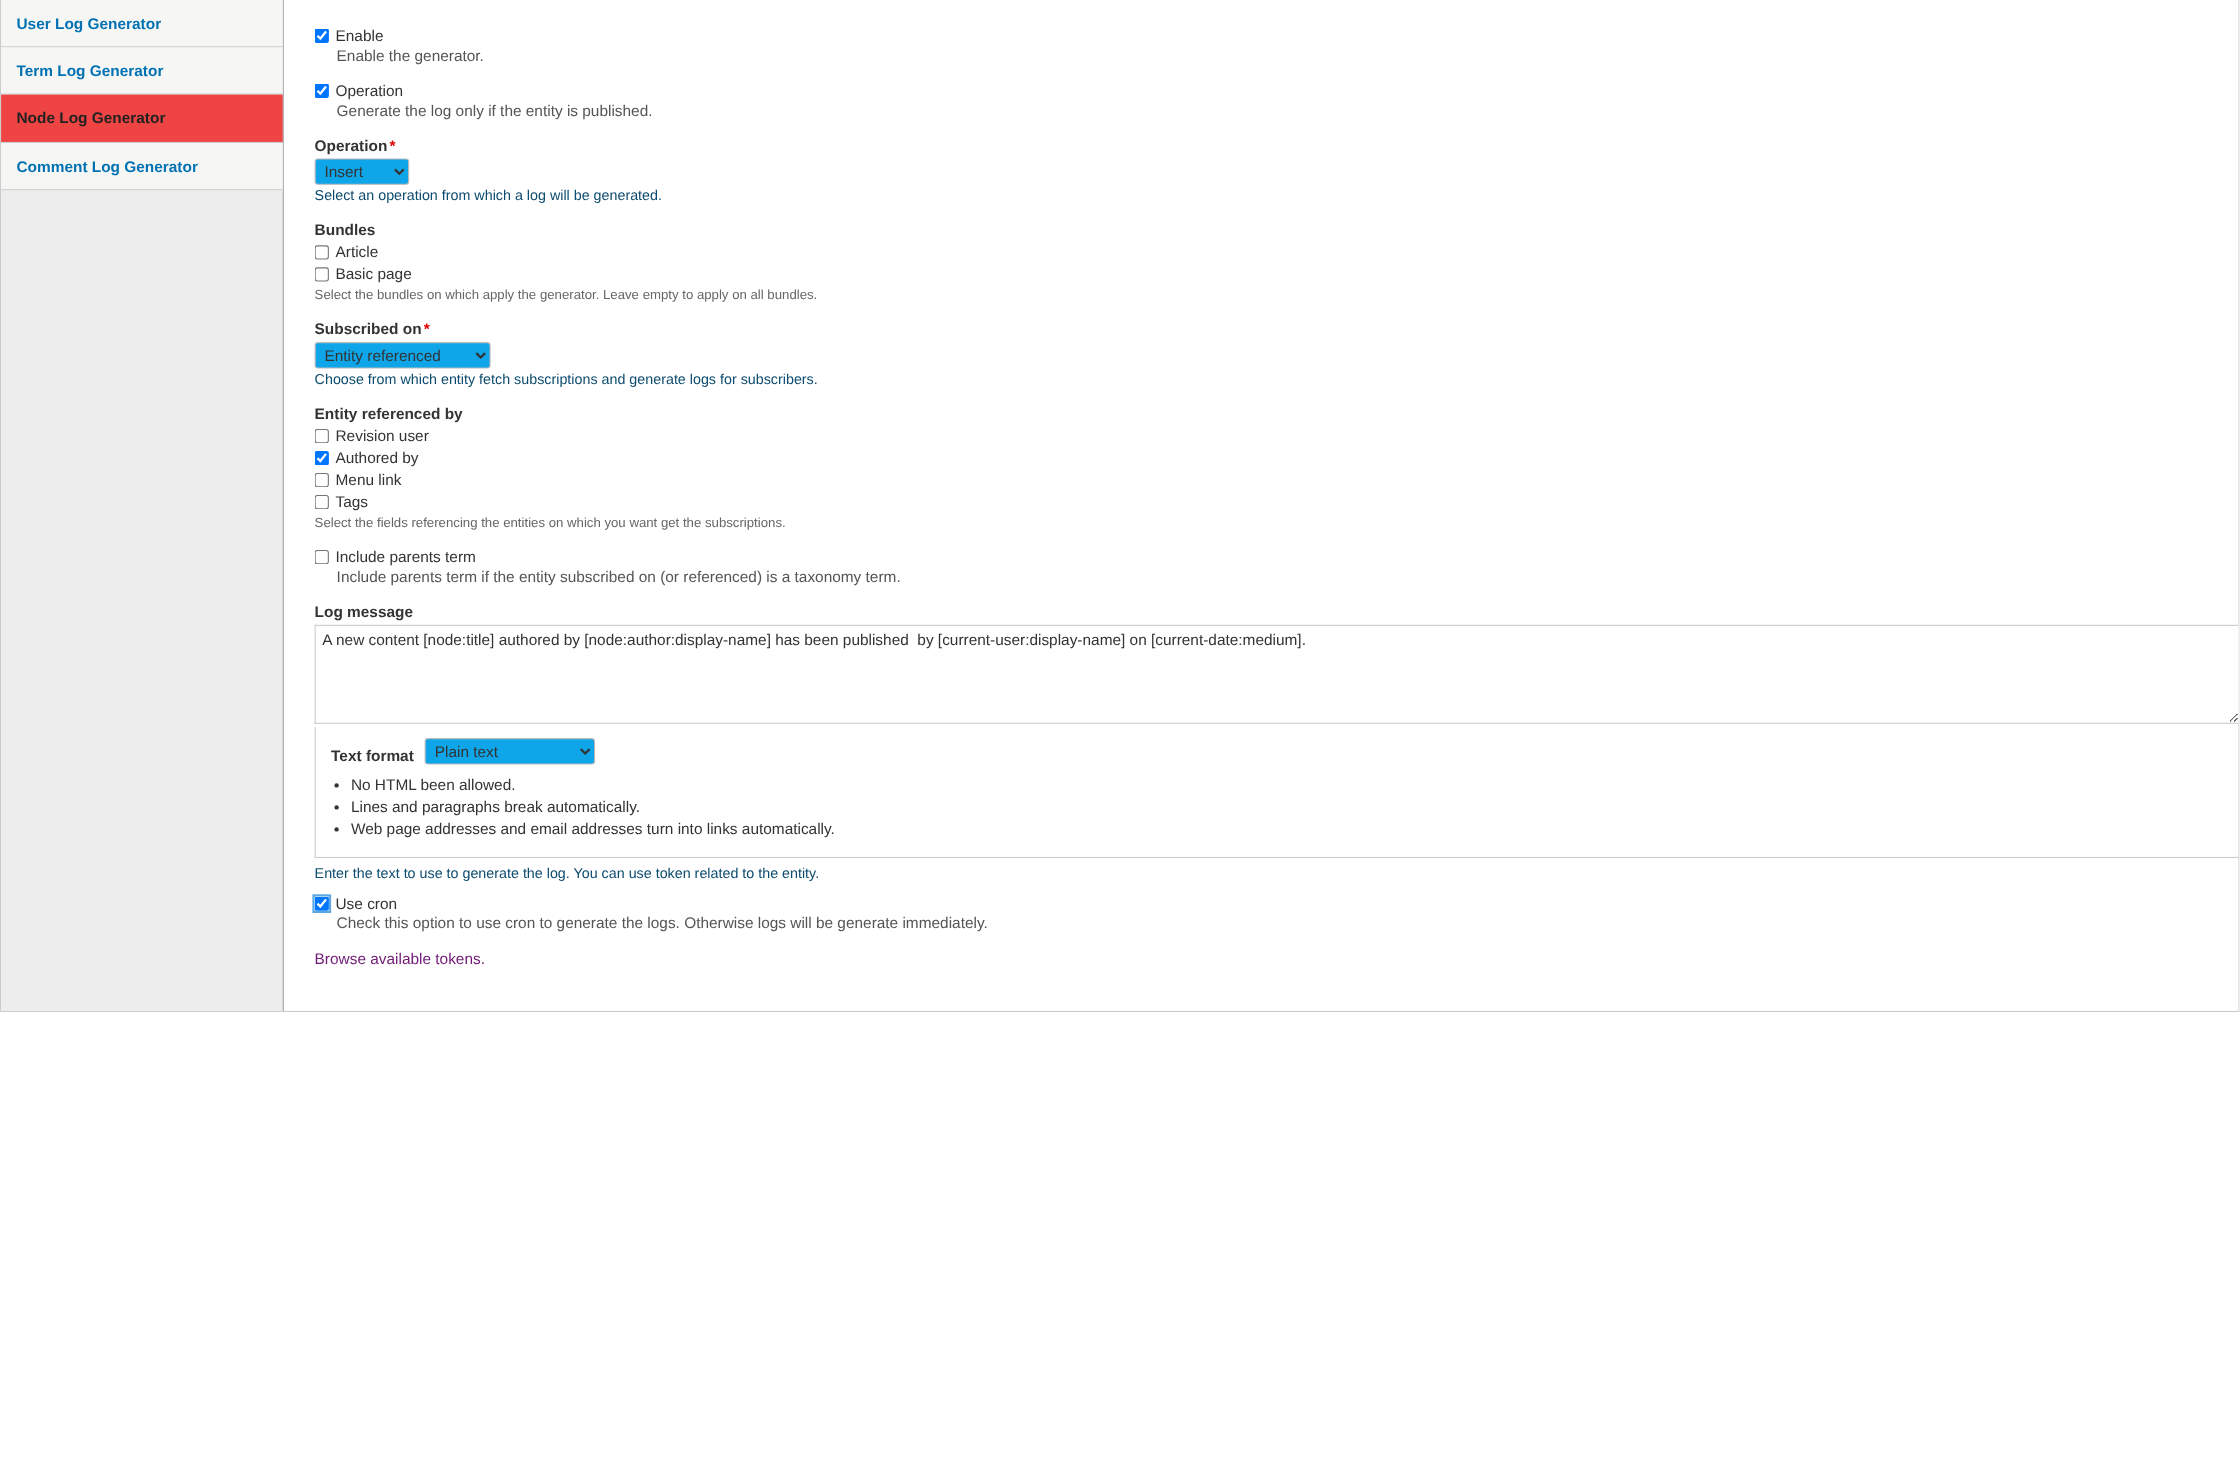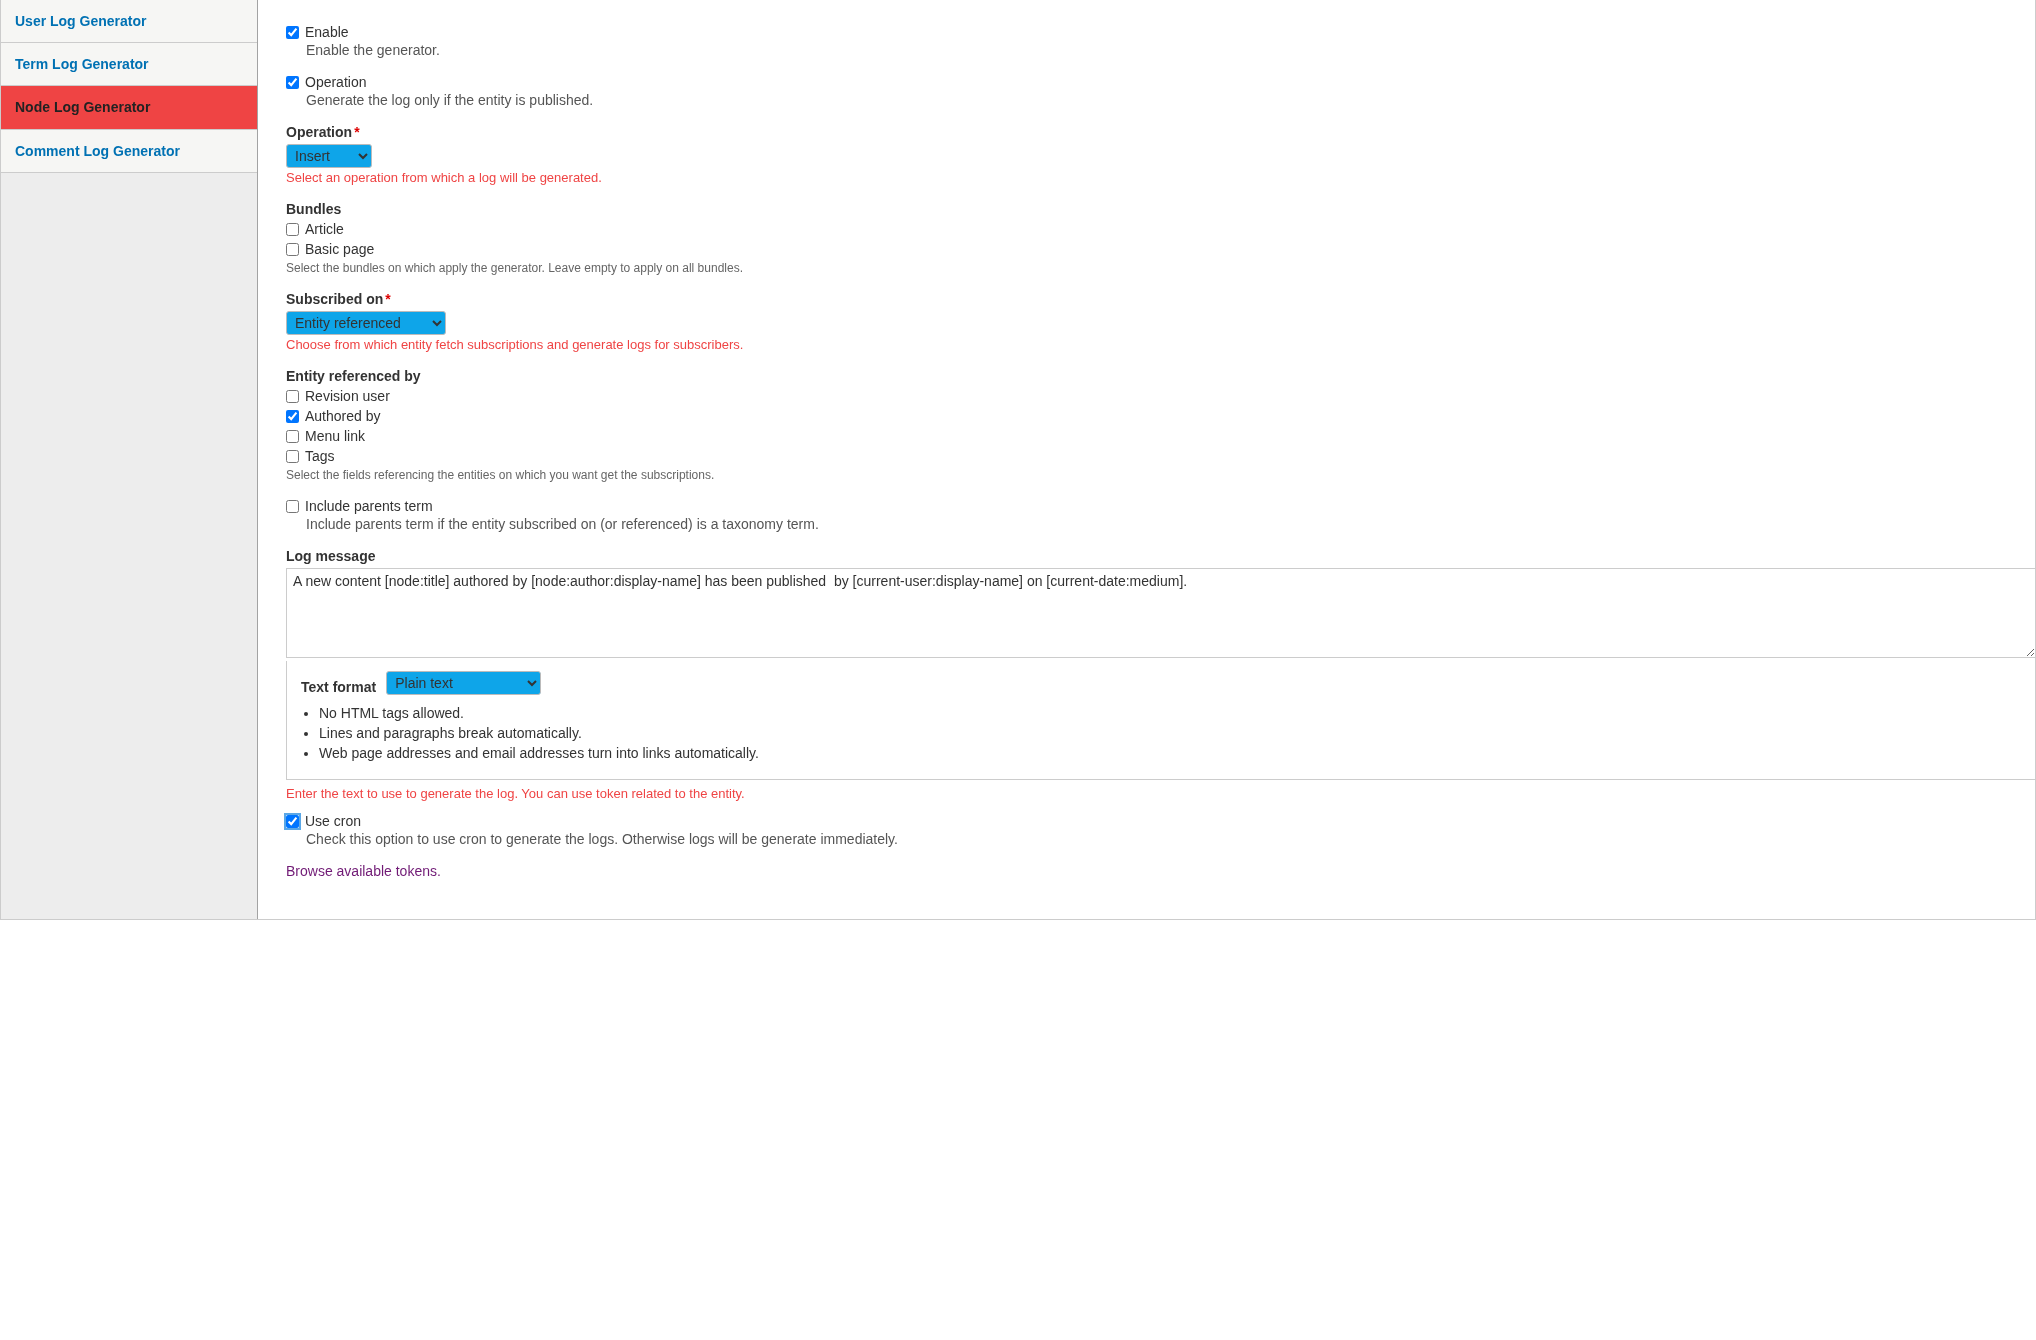--- a/index.html
+++ b/index.html
@@ -49,21 +49,21 @@
   }
   .form-item { margin-bottom: 16px; }
 
   .cb-row { display:flex; align-items:flex-start; }
   .cb-row input[type=checkbox] { margin: 2px 6px 0 0; }
   .cb-row .cb-label { font-size: 14px; color:#333; }
   .desc-indent { margin-left: 20px; color:#555; font-size:14px; margin-top:2px; }
 
   .field-label { font-weight:700; font-size:14px; color:#333; display:block; margin-bottom:4px; }
   .required-mark { color:#d00; margin-left:2px; }
-  .help { font-size:13px; color:#ef4444; margin-top:2px; }
+  .help { font-size:13px; color:#0c4a6e; margin-top:2px; }
   .help-small { font-size:12px; color:#666; margin-top:4px; }
 
   select.drp {
     appearance: auto;
     font-size: 14px;
     padding: 1px 4px;
     background:#0ea5e9;
     border:1px solid #bbb;
     border-radius:3px;
     color:#333;
@@ -221,21 +221,21 @@
     </div>
 
     <div class="format-box">
       <div class="format-row">
         <span class="fmt-label">Text format</span>
         <select class="drp" style="width:155px">
           <option>Plain text</option>
         </select>
       </div>
       <ul class="tips">
-        <li>No HTML tags allowed.</li>
+        <li>No HTML been allowed.</li>
         <li>Lines and paragraphs break automatically.</li>
         <li>Web page addresses and email addresses turn into links automatically.</li>
       </ul>
     </div>
     <div class="help" style="margin-top:6px;">Enter the text to use to generate the log. You can use token related to the entity.</div>
 
     <div class="form-item cron-box" style="margin-top:12px;">
       <div class="cb-row">
         <input type="checkbox" checked="" style="">
         <span class="cb-label">Use cron</span>

